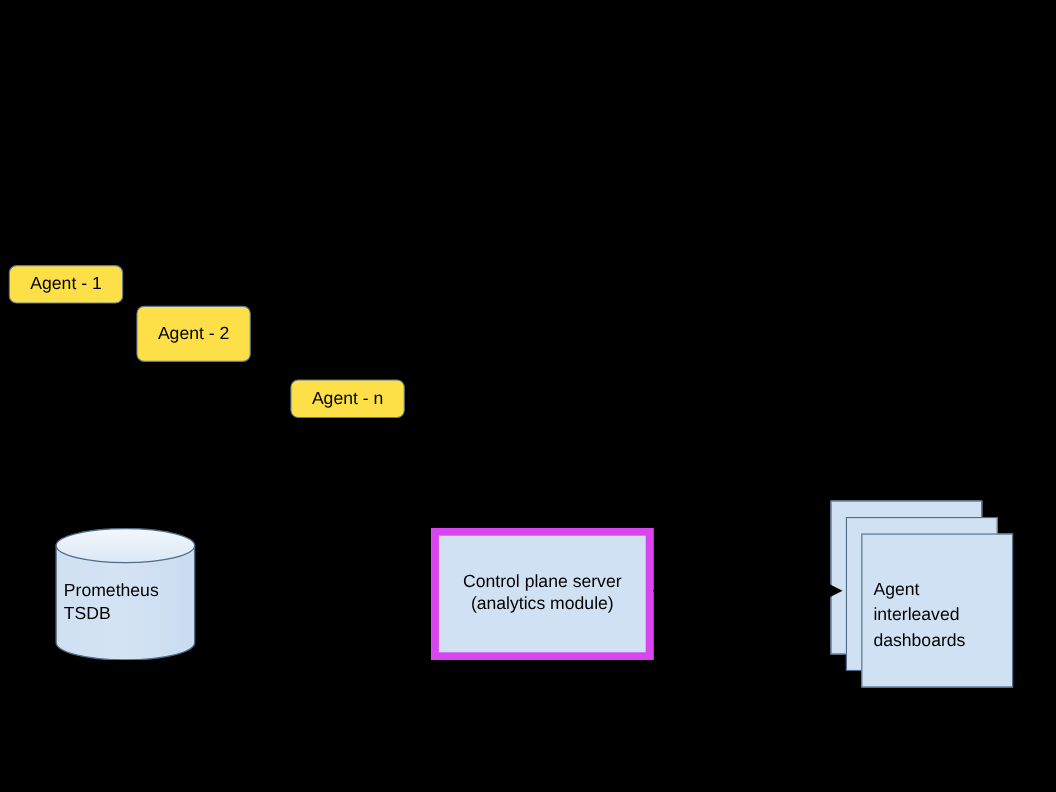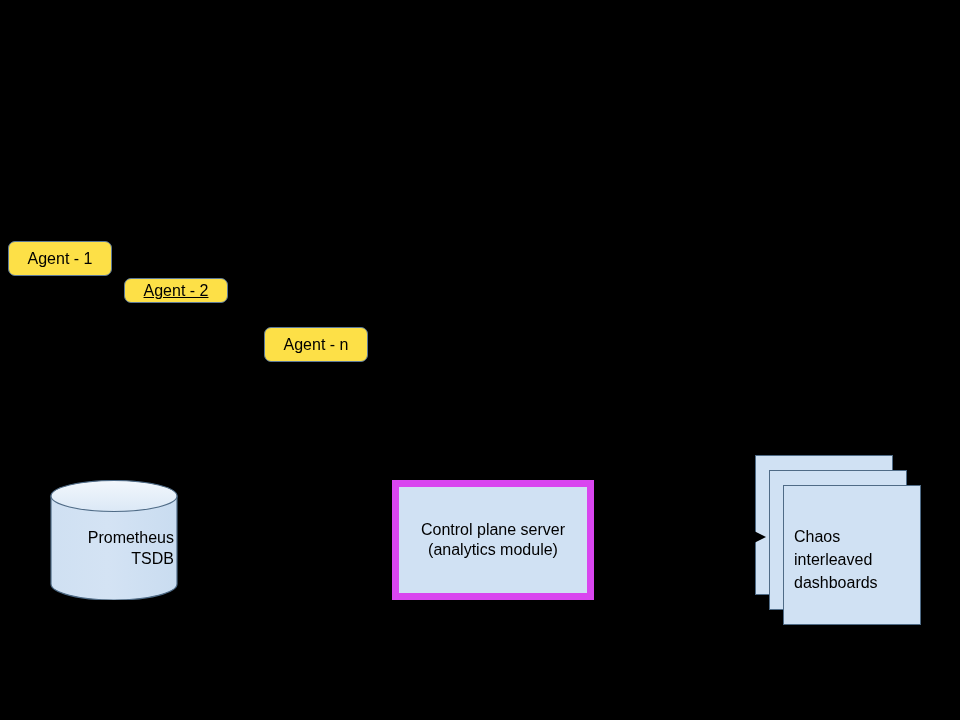--- a/index.html
+++ b/index.html
@@ -56,21 +56,21 @@
   .cylinder svg {
     position: absolute;
     inset: 0;
     display: block;
   }
   .cylinder-label {
     position: absolute;
     color: #000000;
     font-size: 16px;
     line-height: 1.30;
-    text-align: right;
+    text-align: left;
     white-space: pre-line;
     pointer-events: none;
   }
 
   
   .stack-card {
     position: absolute;
     box-sizing: border-box;
     background: #d0e1f3;
     border: 1px solid #4f6b86;
@@ -97,25 +97,25 @@
 </style>
 </head>
 <body>
 
 <div id="canvas">
 
   <div class="agent-node" style="left:8px; top:241px; width:104px; height:35px;">
     <span>Agent - 1</span>
   </div>
 
-  <div class="agent-node" style="left:124px; top:278px; width:104px; height:25px;text-decoration:underline;">
+  <div class="agent-node" style="left:124px; top:278px; width:104px; height:51px;">
     <span>Agent - 2</span>
   </div>
 
-  <div class="agent-node" style="left:264px; top:327px; width:104px; height:35px;">
+  <div class="agent-node" style="left:264px; top:345px; width:104px; height:35px;">
     <span>Agent - n</span>
   </div>
 
   <div class="cylinder" style="left:50px; top:480px; width:128px; height:120px;">
     <svg width="128" height="120" viewBox="0 0 128 120">
       <defs>
         <linearGradient id="cylTop" x1="0" y1="0" x2="0" y2="1">
           <stop offset="0%" stop-color="#f2f7fc"></stop>
           <stop offset="100%" stop-color="#dbe8f6"></stop>
         </linearGradient>
@@ -138,21 +138,21 @@
     <span style="white-space: pre-line;">Control plane server
 (analytics module)</span>
   </div>
 
   <div class="stack-card" style="left:755px; top:455px; width:138px; height:140px;"></div>
 
   <div class="stack-card" style="left:769px; top:470px; width:138px; height:140px;"></div>
 
   <div class="stack-card" style="left:783px; top:485px; width:138px; height:140px;"></div>
 
-  <div class="stack-label" style="left:794px; top:525px; width:124px;">Chaos
+  <div class="stack-label" style="left:794px; top:525px; width:124px;">Agent
 interleaved
 dashboards</div>
 
   <svg class="connector" viewBox="0 0 960 720">
 
     <line x1="594" y1="537" x2="760" y2="537" stroke="#000000" stroke-width="1.4"></line>
     <polygon points="752,530 766,537 752,544" fill="#000000"></polygon>
   </svg>
 
 </div>

